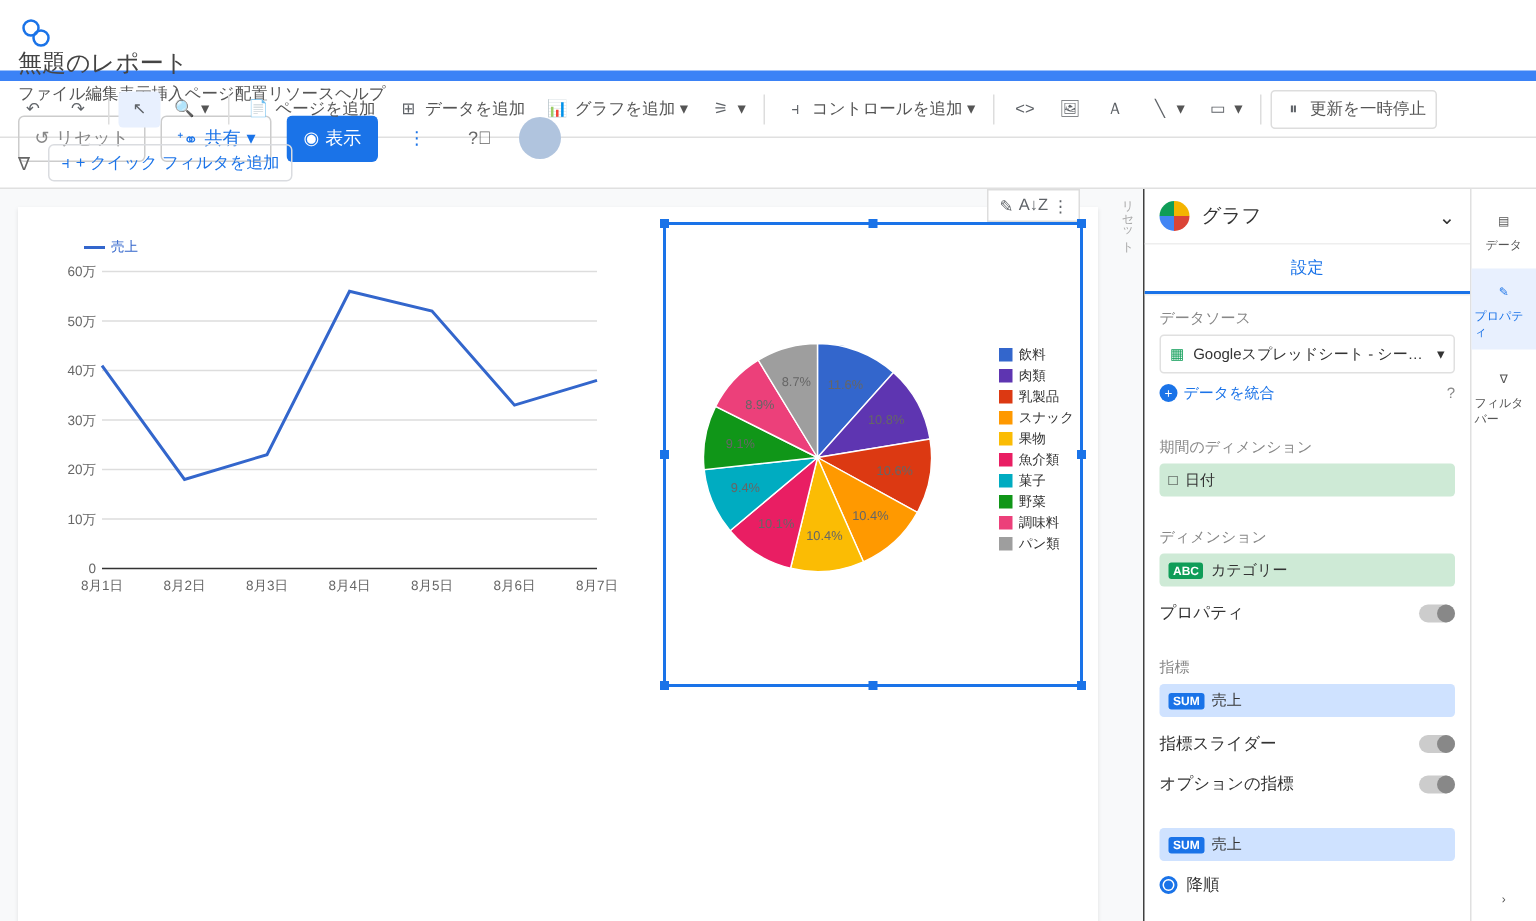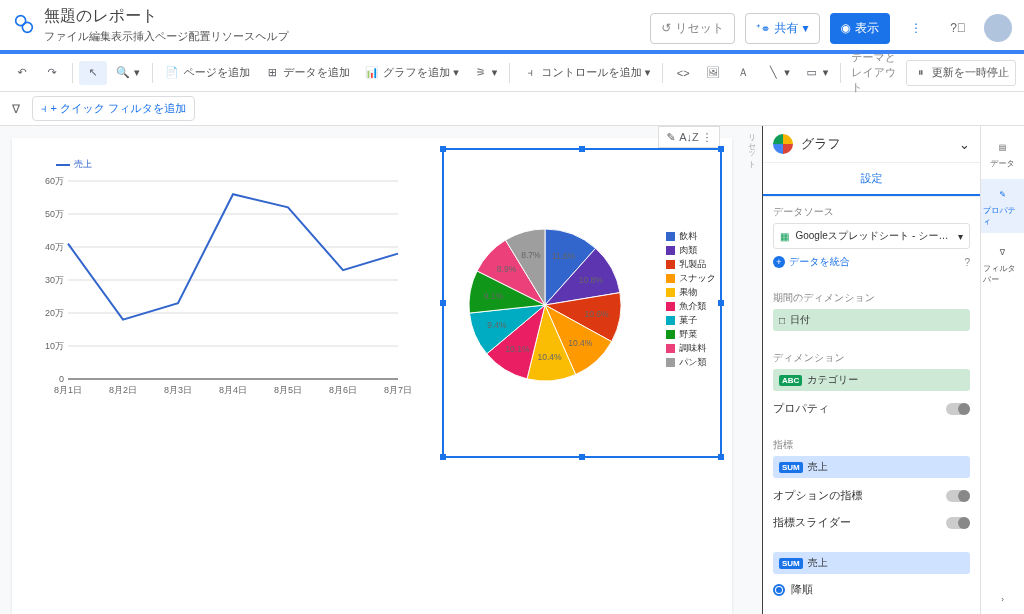--- a/index.html
+++ b/index.html
@@ -1,19 +1,19 @@
 <!DOCTYPE html>
 <html><head>
 <meta charset="utf-8">
 <style>
 * { box-sizing: border-box; margin: 0; padding: 0; font-family: Arial, "Hiragino Sans", sans-serif; }
 body { width: 1024px; height: 614px; overflow: hidden; background: #fff; font-size: 12px; color: #333; }
 
 
-.appbar { display: flex; align-items: flex-start; padding: 6px 12px 0 12px; height: 54px; border-bottom: 4px solid #3b82f6; }
+.appbar { display: flex; align-items: flex-start; padding: 6px 12px 0 12px; height: 54px; border-bottom: 7px solid #3b82f6; flex-direction: column; }
 .logo { width: 24px; height: 24px; border-radius: 4px; margin-top: 6px; margin-right: 8px; display: flex; align-items: center; justify-content: center; }
 .logo svg { width: 20px; height: 20px; }
 .title-block { flex: 1; }
 .title { font-size: 16px; color: #444; margin-bottom: 2px; }
 .menubar { display: flex; gap: 0; font-size: 11px; color: #555; }
 .menubar span { cursor: pointer; }
 .appbar-right { display: flex; align-items: center; gap: 10px; margin-top: 6px; }
 .btn { display: inline-flex; align-items: center; gap: 4px; padding: 6px 10px; border-radius: 4px; font-size: 12px; cursor: pointer; border: 1px solid transparent; }
 .btn-outline { border-color: #ccc; color: #888; }
 .btn-share { border-color: #ccc; color: #1a73e8; }
@@ -146,21 +146,20 @@
     </div>
   <div class="tb-item">
       <span class="tb-icon">🖼</span>
     </div>
   <div class="tb-item">
       <span class="tb-icon">Ａ</span>
     </div>
   <div class="tb-item"><span class="tb-icon">╲</span>▾</div>
   <div class="tb-item"><span class="tb-icon">▭</span>▾</div>
   <div class="tb-sep"></div>
-  <div class="tb-text-input">テーマとレイアウト</div>
   <div class="tb-item" style="border:1px solid #ddd;border-radius:3px">
       <span class="tb-icon">⏸</span>
       <span>更新を一時停止</span>
     </div>
 </div>
 
 <div class="filterbar">
   <span class="tb-icon" style="color:#666">∇</span>
   <div class="filter-add">⫞ <span>+ クイック フィルタを追加</span></div>
 </div>
@@ -337,25 +336,25 @@
       </div>
     </div>
 
     <div class="panel-section">
       <div class="panel-label">指標</div>
       <div class="chip chip-blue">
         <span class="chip-badge chip-badge-blue">SUM</span>
           <span>売上</span>
       </div>
       <div class="toggle-row">
+        <span>指標スライダー</span>
+        <div class="toggle"></div>
+      </div>
+      <div class="toggle-row">
         <span>オプションの指標</span>
-        <div class="toggle"></div>
-      </div>
-      <div class="toggle-row">
-        <span>指標スライダー</span>
         <div class="toggle"></div>
       </div>
     </div>
 
     <div class="panel-section">
       <div class="chip chip-blue">
         <span class="chip-badge chip-badge-blue">SUM</span>
           <span>売上</span>
       </div>
       <div class="radio-row">

